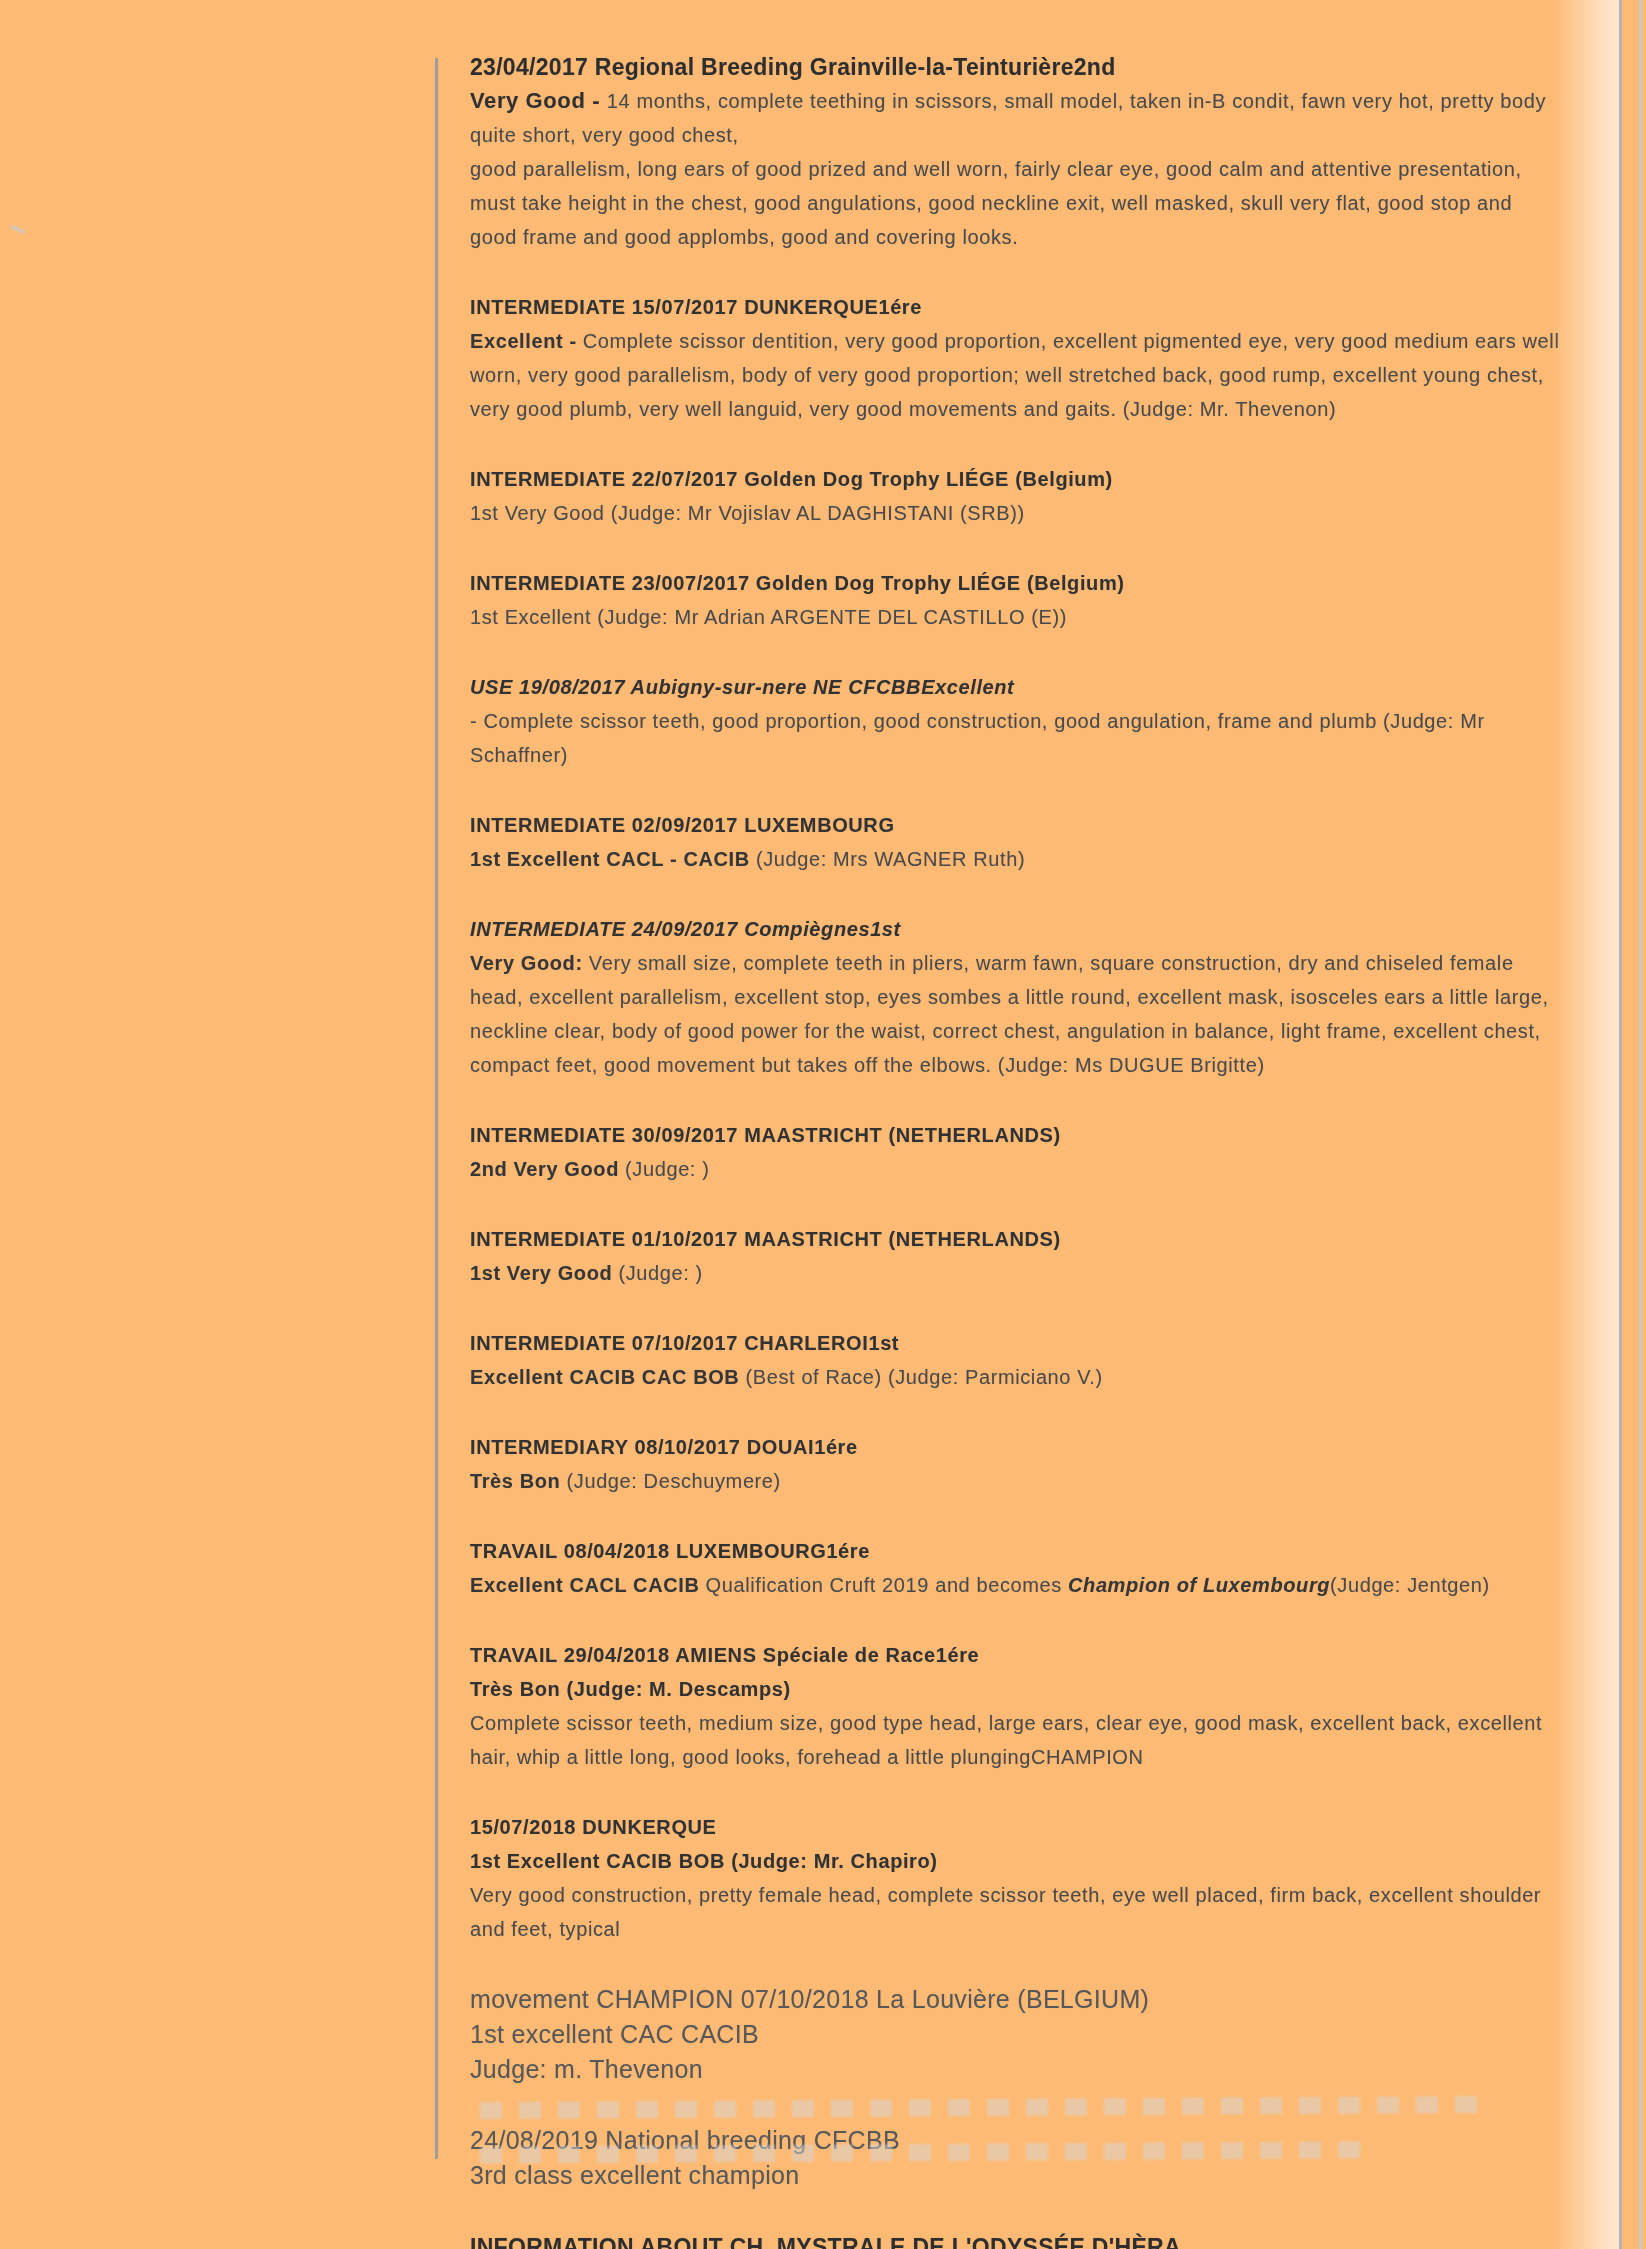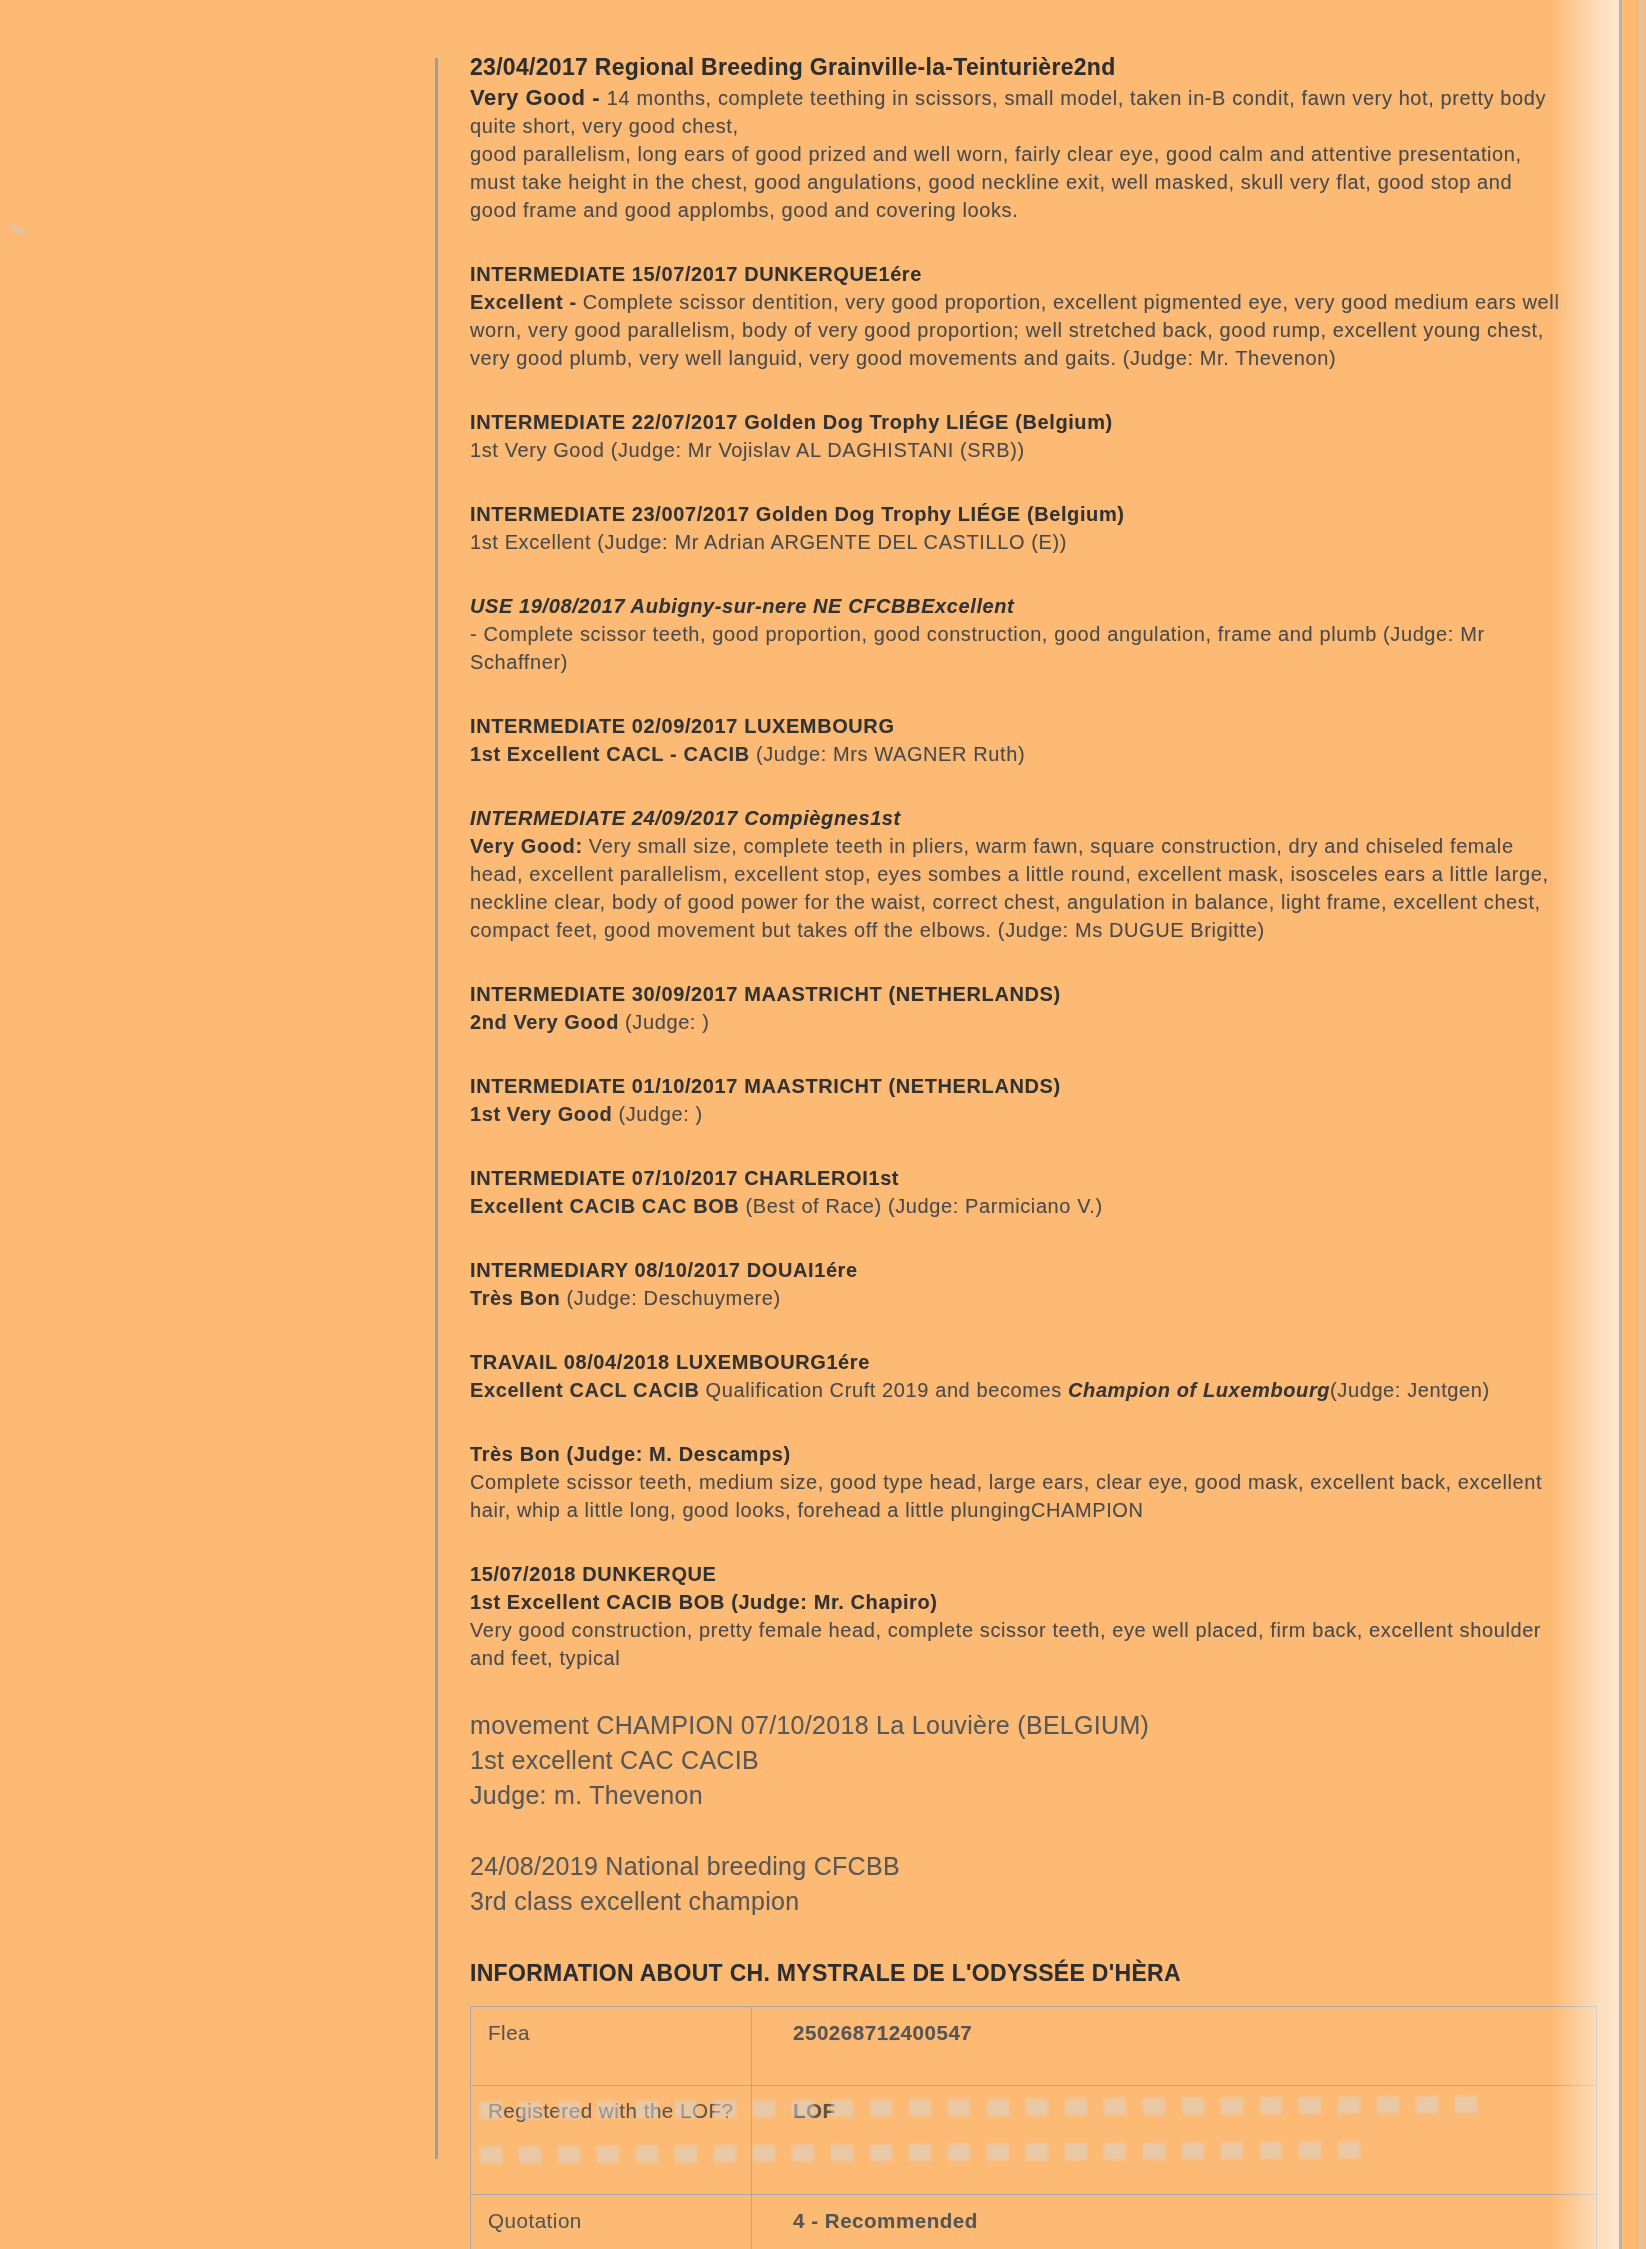--- a/index.html
+++ b/index.html
@@ -20,21 +20,21 @@
   
   .doc{
     position:absolute;left:470px;top:50px;width:1158px;
     color:#4a4a4a;
     filter:blur(0.3px);
   }
   .section{margin-top:36px;}
   .section:first-child{margin-top:0;}
   .ln{
     white-space:nowrap;
-    font-size:20px;line-height:28px;
+    font-size:20px;line-height:34px;
     letter-spacing:0.6px;
     color:#4a4a4a;
     text-shadow:0 0 0.9px rgba(110,110,110,0.35);
   }
   .ln.h1{font-size:23px;line-height:34px;font-weight:bold;color:#2e2e2e;letter-spacing:0.3px;}
   .ln.h{font-weight:bold;color:#323232;}
   .ln.hi{font-weight:bold;font-style:italic;color:#323232;}
   .ln.h2{font-size:23px;line-height:36px;font-weight:bold;color:#2e2e2e;letter-spacing:0.3px;}
   .ln.big{font-size:25px;line-height:35px;color:#585858;letter-spacing:0.3px;}
   .seg-b{font-weight:bold;color:#363636;}
@@ -144,20 +144,21 @@
       </div>
       <div class="section">
         <div class="ln h"><span>INTERMEDIARY 08/10/2017 DOUAI1ére</span></div>
         <div class="ln r"><span class="seg-b">Très Bon </span><span>(Judge: Deschuymere)</span></div>
       </div>
       <div class="section">
         <div class="ln h"><span>TRAVAIL 08/04/2018 LUXEMBOURG1ére</span></div>
         <div class="ln r"><span class="seg-b">Excellent CACL CACIB </span><span>Qualification Cruft 2019 and becomes </span><span class="seg-bi">Champion of Luxembourg</span><span>(Judge: Jentgen)</span></div>
       </div>
       <div class="section">
+        <div class="ln h"><span>TRAVAIL 29/04/2018 AMIENS Spéciale de Race1ére</span></div>
         <div class="ln h"><span>Très Bon (Judge: M. Descamps)</span></div>
         <div class="ln r"><span>Complete scissor teeth, medium size, good type head, large ears, clear eye, good mask, excellent back, excellent</span></div>
         <div class="ln r"><span>hair, whip a little long, good looks, forehead a little plungingCHAMPION</span></div>
       </div>
       <div class="section">
         <div class="ln h"><span>15/07/2018 DUNKERQUE</span></div>
         <div class="ln h"><span>1st Excellent CACIB BOB (Judge: Mr. Chapiro)</span></div>
         <div class="ln r"><span>Very good construction, pretty female head, complete scissor teeth, eye well placed, firm back, excellent shoulder</span></div>
         <div class="ln r"><span>and feet, typical</span></div>
       </div>

